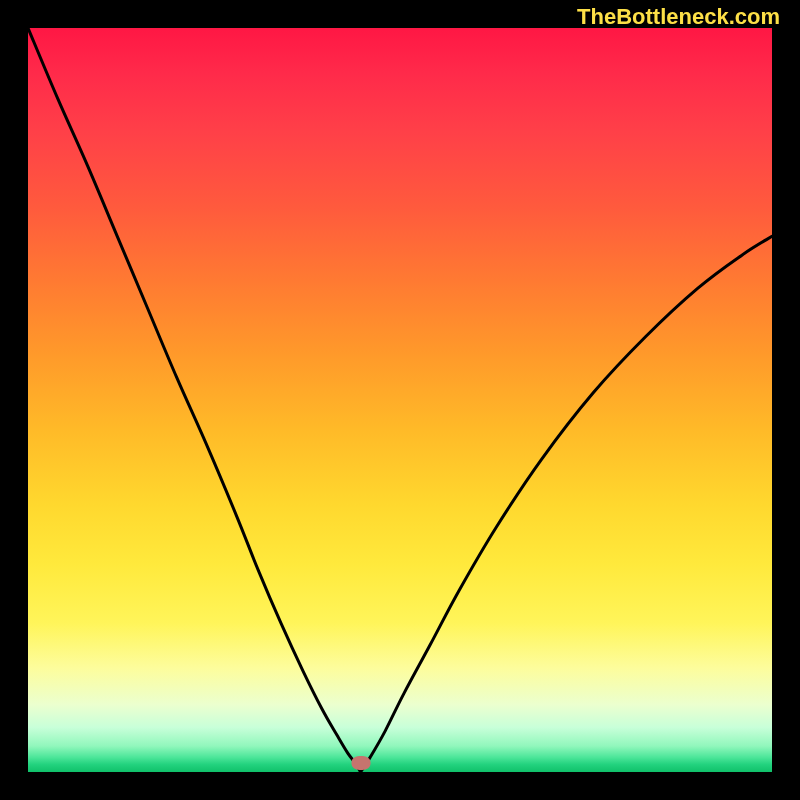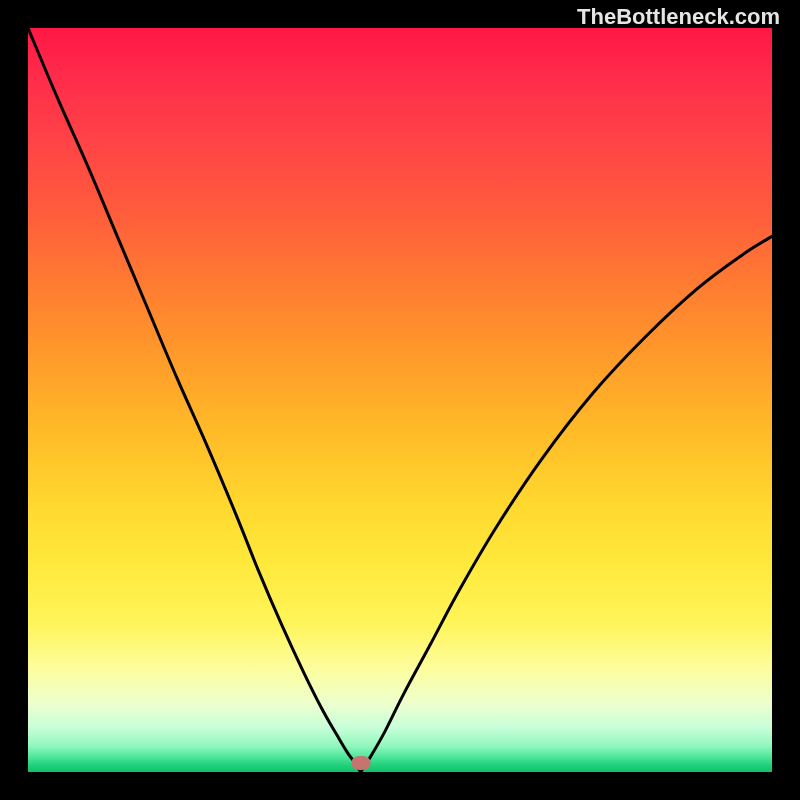--- a/index.html
+++ b/index.html
@@ -62,21 +62,21 @@
     border-radius: 8px / 6px;
     transform: translate(-50%, -50%);
   }
   .watermark {
     position: absolute;
     top: 4px;
     right: 20px;
     font-family: Arial, Helvetica, sans-serif;
     font-size: 22px;
     font-weight: 600;
-    color: #e5e5e5;
+    color: #fde047;
   }
 </style>
 </head>
 <body>
 
 <div class="frame">
   <div class="watermark">TheBottleneck.com</div>
   <div class="plot">
     <div class="gradient"></div>
     <svg class="curve" viewBox="0 0 744 744" preserveAspectRatio="none">

